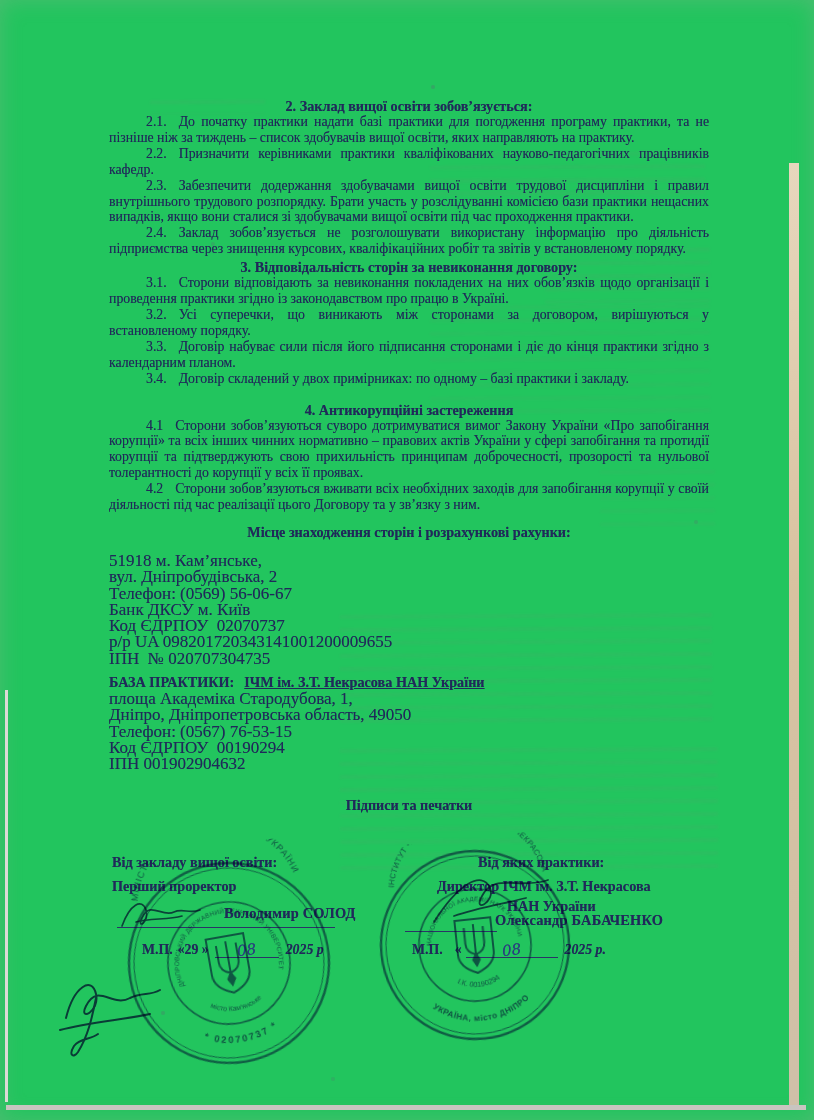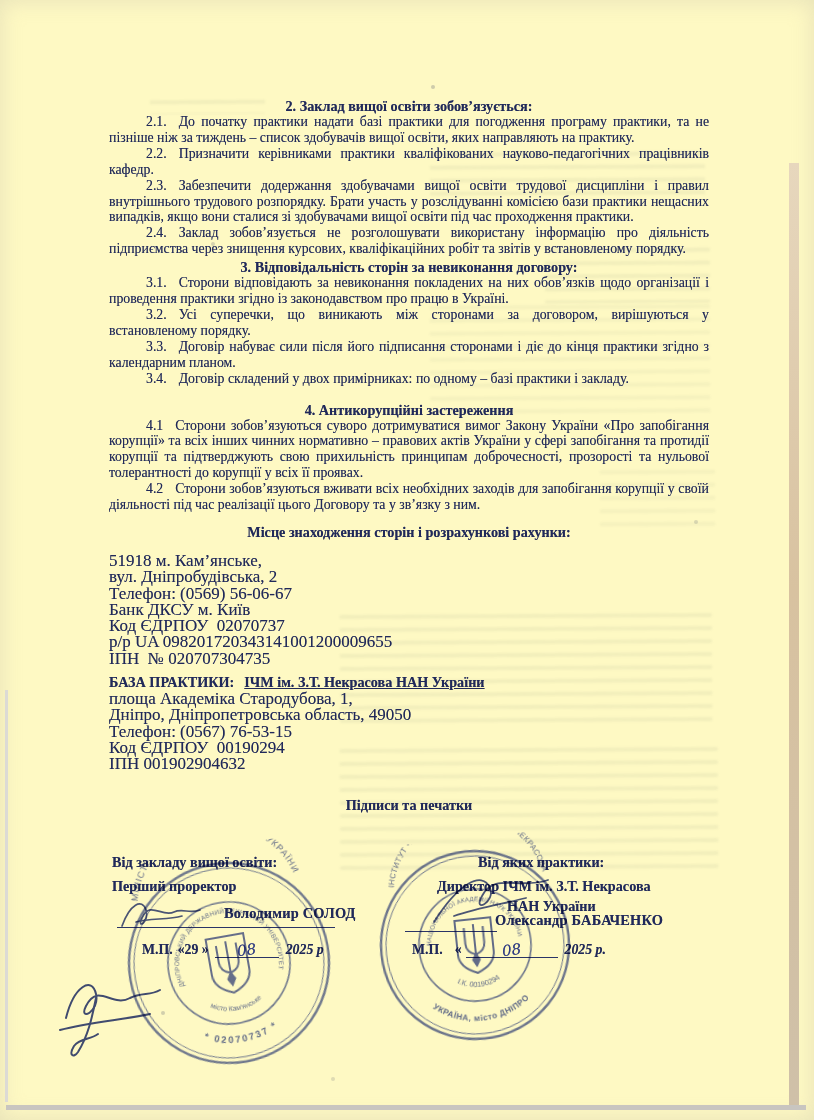--- a/index.html
+++ b/index.html
@@ -1,18 +1,18 @@
 <!DOCTYPE html>
 <html lang="uk"><head>
 <meta charset="utf-8">
 <style>
   html,body{margin:0;padding:0;background:#e9e7e3;}
   .scan{
     position:relative;width:814px;height:1120px;margin:0 auto;
-    background:#fef9c3;overflow:hidden;
+    background:#22c55e;overflow:hidden;
     font-family:"Liberation Serif","DejaVu Serif",serif;
     color:#20295a;
     box-shadow:inset 0 0 22px rgba(175,170,160,.30);
   }
   
   .content{position:absolute;left:109px;top:98px;width:600px;}
   .sec-title{margin:0;text-align:center;font-weight:700;font-size:14.2px;line-height:16px;
     text-shadow:0 0 .5px rgba(32,41,90,.55);}
   .mt-s4{margin-top:15px;}
   .mt-loc{margin-top:11px;text-align:center;}

